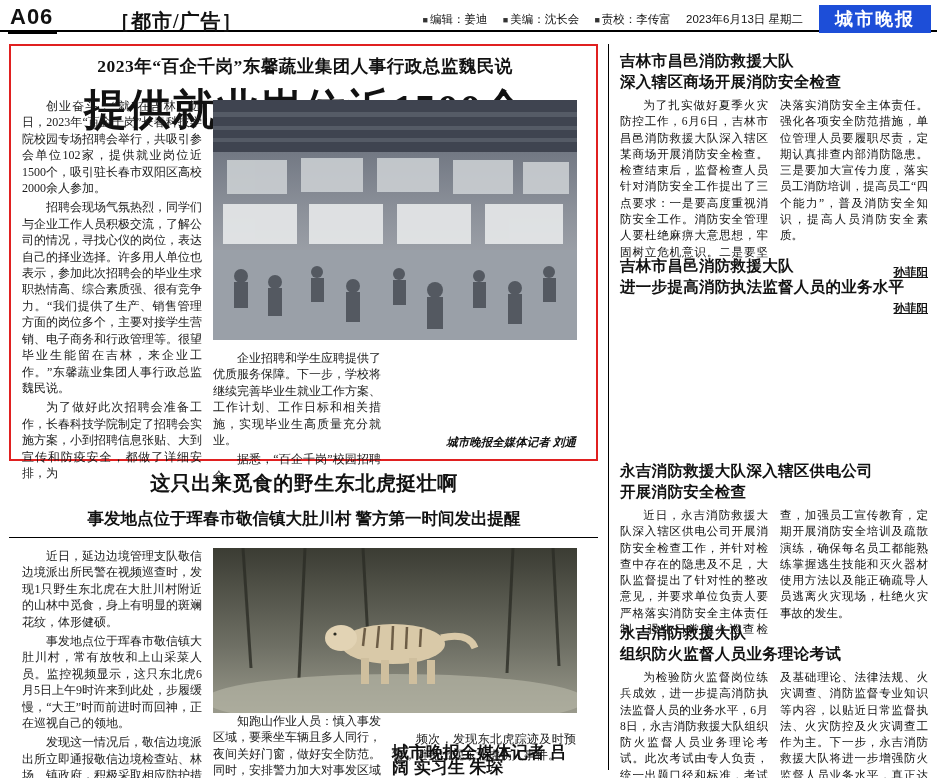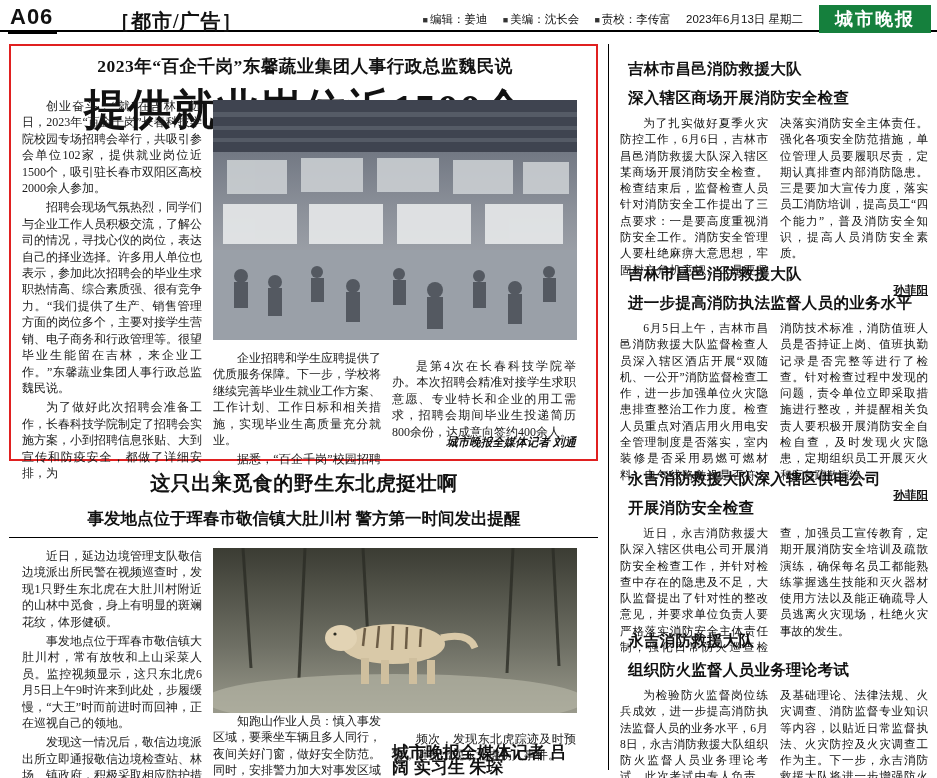--- a/index.html
+++ b/index.html
@@ -43,21 +43,21 @@
     color: #111;
     white-space: nowrap;
   }
   .credits span { margin-right: 12px; }
   .credits .sq::before {
     content: "\25A0"; font-size: 9px; margin-right: 2px; color: #333;
   }
   .logo-box {
     position: absolute; right: 6px; top: 5px;
     width: 112px; height: 28px;
-    background: #15803d;
+    background: #1d4ed8;
     color: #fff;
     font-size: 18px; font-weight: bold;
     letter-spacing: 2px;
     text-align: center; line-height: 28px;
     font-family: "Liberation Serif", serif;
   }
 
   
   .redbox {
     position: absolute; left: 9px; top: 44px;
@@ -142,21 +142,21 @@
 
   
   .vdiv {
     position: absolute; left: 608px; top: 44px; width: 0;
     height: 726px; border-left: 1px solid #000;
   }
 
   
   .news { position: absolute; left: 620px; width: 308px; }
   .news h3 {
-    margin: 8px; font-size: 15.5px; font-weight: bold; line-height: 21px;
+    margin: 0; font-size: 15.5px; font-weight: bold; line-height: 21px;
     letter-spacing: 0.3px;
   }
   .news .body {
     margin-top: 6px;
     font-size: 11.6px; line-height: 16.3px; text-align: justify;
     column-count: 2; column-gap: 12px;
   }
   .news .body p { margin: 0; text-indent: 2em; }
   .news .sig {
     margin-top: 4px; text-align: right;
@@ -246,23 +246,20 @@
           <rect x="330" y="178" width="13" height="24"></rect>
       </g>
     </svg>
     
   </div>
 
   <div class="col c2">
     <p>企业招聘和学生应聘提供了优质服务保障。下一步，学校将继续完善毕业生就业工作方案、工作计划、工作日标和相关措施，实现毕业生高质量充分就业。</p>
     <p>据悉，“百企千岗”校园招聘会</p>
   </div>
-  <div class="col c3">
-    <p>是第4次在长春科技学院举办。本次招聘会精准对接学生求职意愿、专业特长和企业的用工需求，招聘会期间毕业生投递简历800余份，达成意向签约400余人。</p>
-  </div>
   <div class="byline byline1">城市晚报全媒体记者  刘通</div>
 
   <div class="tiger-head">这只出来觅食的野生东北虎挺壮啊</div>
   <div class="tiger-sub">事发地点位于珲春市敬信镇大肚川村  警方第一时间发出提醒</div>
   <div class="rule-thin"></div>
 
   <div class="col tc1">
     <p>近日，延边边境管理支队敬信边境派出所民警在视频巡查时，发现1只野生东北虎在大肚川村附近的山林中觅食，身上有明显的斑斓花纹，体形健硕。</p>
     <p>事发地点位于珲春市敬信镇大肚川村，常有放牧和上山采菜人员。监控视频显示，这只东北虎6月5日上午9时许来到此处，步履缓慢，“大王”时而前进时而回神，正在巡视自己的领地。</p>
     <p>发现这一情况后，敬信边境派出所立即通报敬信边境检查站、林场、镇政府，积极采取相应防护措施。敬信边境派出所第一时间通过微信微信群发出预警信息并电话告</p>
@@ -323,23 +320,20 @@
     <h3>深入辖区商场开展消防安全检查</h3>
     <div class="body">
       <p>为了扎实做好夏季火灾防控工作，6月6日，吉林市昌邑消防救援大队深入辖区某商场开展消防安全检查。检查结束后，监督检查人员针对消防安全工作提出了三点要求：一是要高度重视消防安全工作。消防安全管理人要杜绝麻痹大意思想，牢固树立危机意识。二是要坚决落实消防安全主体责任。强化各项安全防范措施，单位管理人员要履职尽责，定期认真排查内部消防隐患。三是要加大宣传力度，落实员工消防培训，提高员工“四个能力”，普及消防安全知识，提高人员消防安全素质。</p>
     </div>
     <div class="sig">孙菲阳</div>
   </div>
 
   <div class="news" style="top:255px;">
     <h3>吉林市昌邑消防救援大队</h3>
     <h3>进一步提高消防执法监督人员的业务水平</h3>
-    <div class="body">
-      <p>6月5日上午，吉林市昌邑消防救援大队监督检查人员深入辖区酒店开展“双随机、一公开”消防监督检查工作，进一步加强单位火灾隐患排查整治工作力度。检查人员重点对酒店用火用电安全管理制度是否落实，室内装修是否采用易燃可燃材料，电气线路敷设是否符合消防技术标准，消防值班人员是否持证上岗、值班执勤记录是否完整等进行了检查。针对检查过程中发现的问题，责令单位立即采取措施进行整改，并提醒相关负责人要积极开展消防安全自检自查，及时发现火灾隐患，定期组织员工开展灭火和应急疏散演练。</p>
-    </div>
     <div class="sig">孙菲阳</div>
   </div>
 
   <div class="news" style="top:460px;">
     <h3>永吉消防救援大队深入辖区供电公司</h3>
     <h3>开展消防安全检查</h3>
     <div class="body">
       <p>近日，永吉消防救援大队深入辖区供电公司开展消防安全检查工作，并针对检查中存在的隐患及不足，大队监督提出了针对性的整改意见，并要求单位负责人要严格落实消防安全主体责任制，强化日常防火巡查检查，加强员工宣传教育，定期开展消防安全培训及疏散演练，确保每名员工都能熟练掌握逃生技能和灭火器材使用方法以及能正确疏导人员逃离火灾现场，杜绝火灾事故的发生。</p>
     </div>
   </div>

